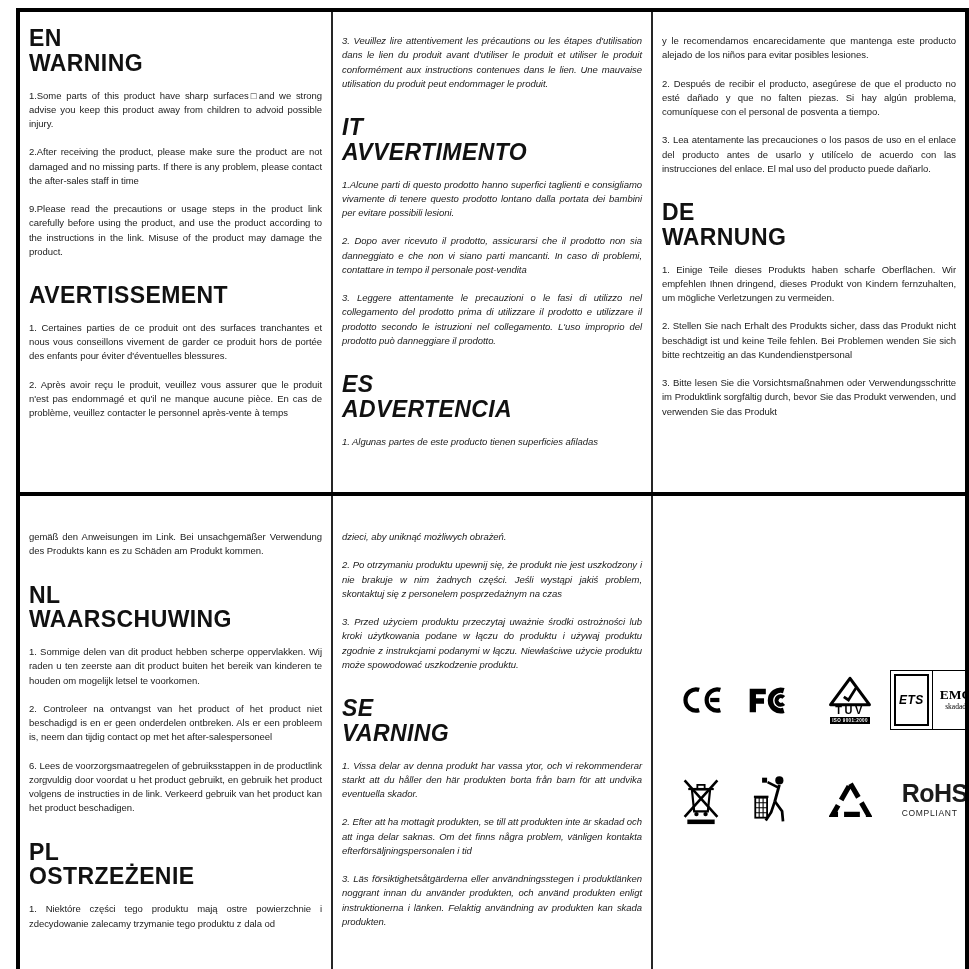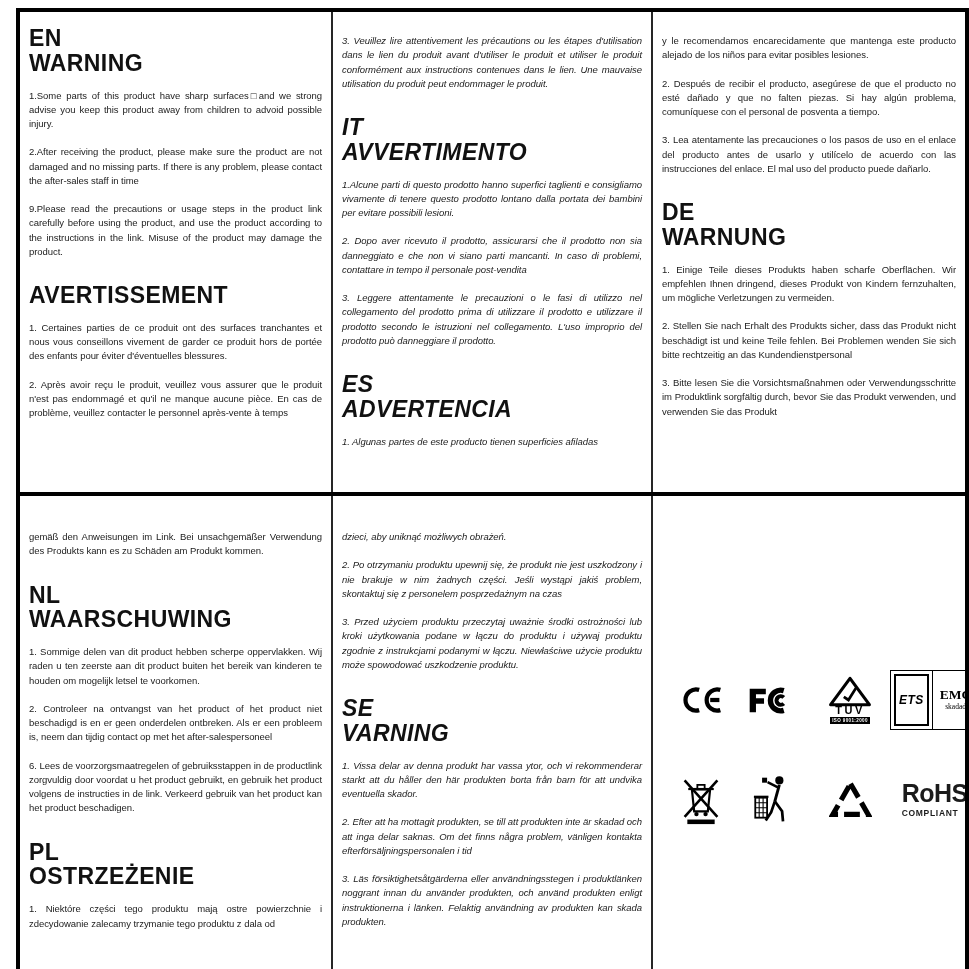--- a/index.html
+++ b/index.html
@@ -79,21 +79,21 @@
     padding: 2px 7px;
     text-align: center;
     font-family: "Liberation Serif", "DejaVu Serif", serif;
     color: #000;
     display: flex; flex-direction: column; justify-content: center;
   }
   .emc-label { font-weight: 700; font-size: 13.5px; line-height: 1.1; }
   .emc-sub { font-size: 7.5px; line-height: 1.1; }
   .rohs { text-align: left; color: #1b1b1b; }
   .rohs-label { font-weight: 700; font-size: 25px; line-height: 1; letter-spacing: -0.5px; }
-  .rohs-sub { font-size: 8.5px; font-weight: 700; letter-spacing: 0.7px; margin-top: 2px; }
+  .rohs-sub { font-size: 8.5px; font-weight: 400; letter-spacing: 0.7px; margin-top: 2px; }
   svg { display: block; }
 </style>
 </head>
 <body>
 
 <div class="panel" id="panel-top">
   <div class="col col-1">
     <h2 class="hd">
       <span>EN</span>
       <span>WARNING</span>

